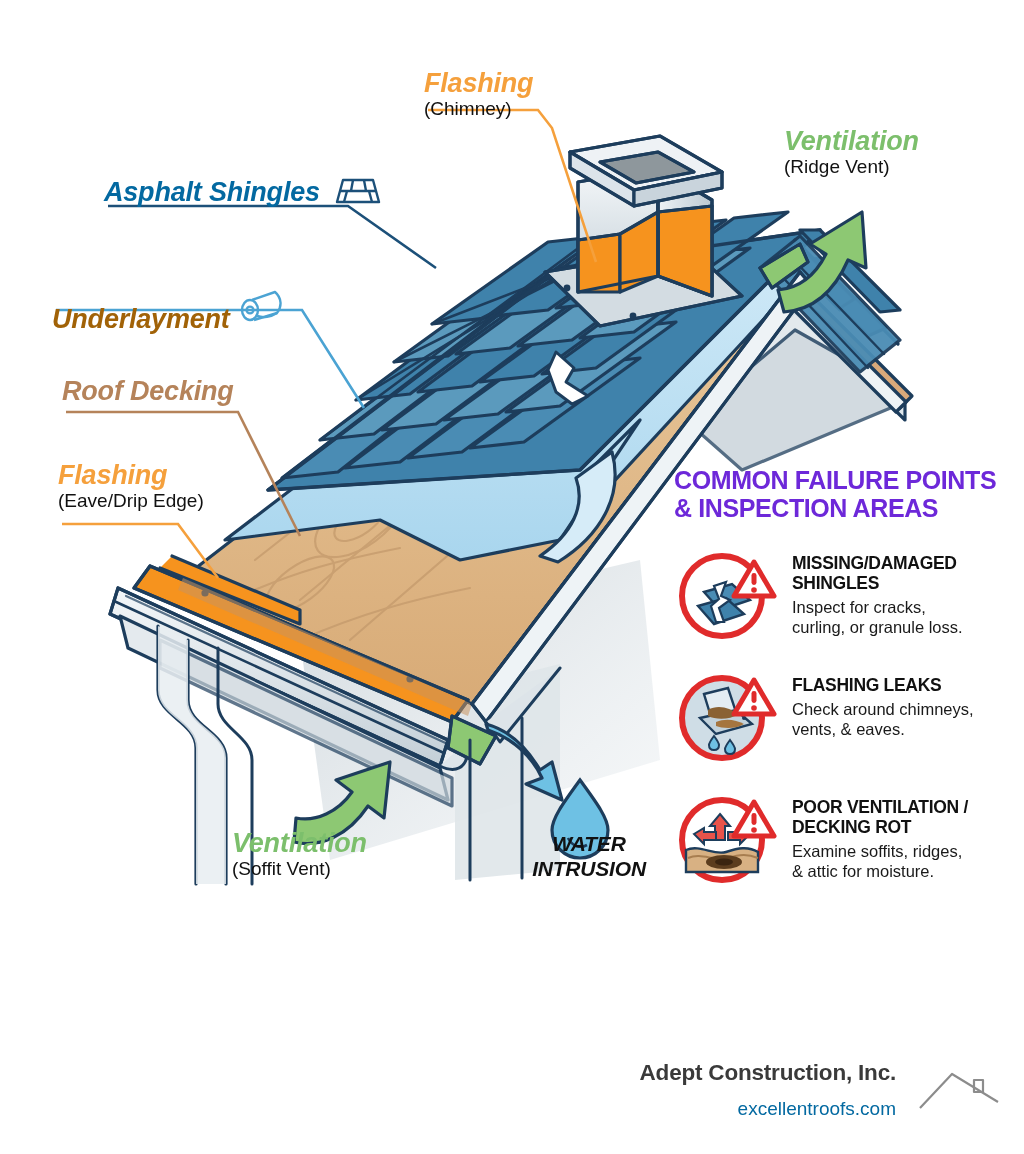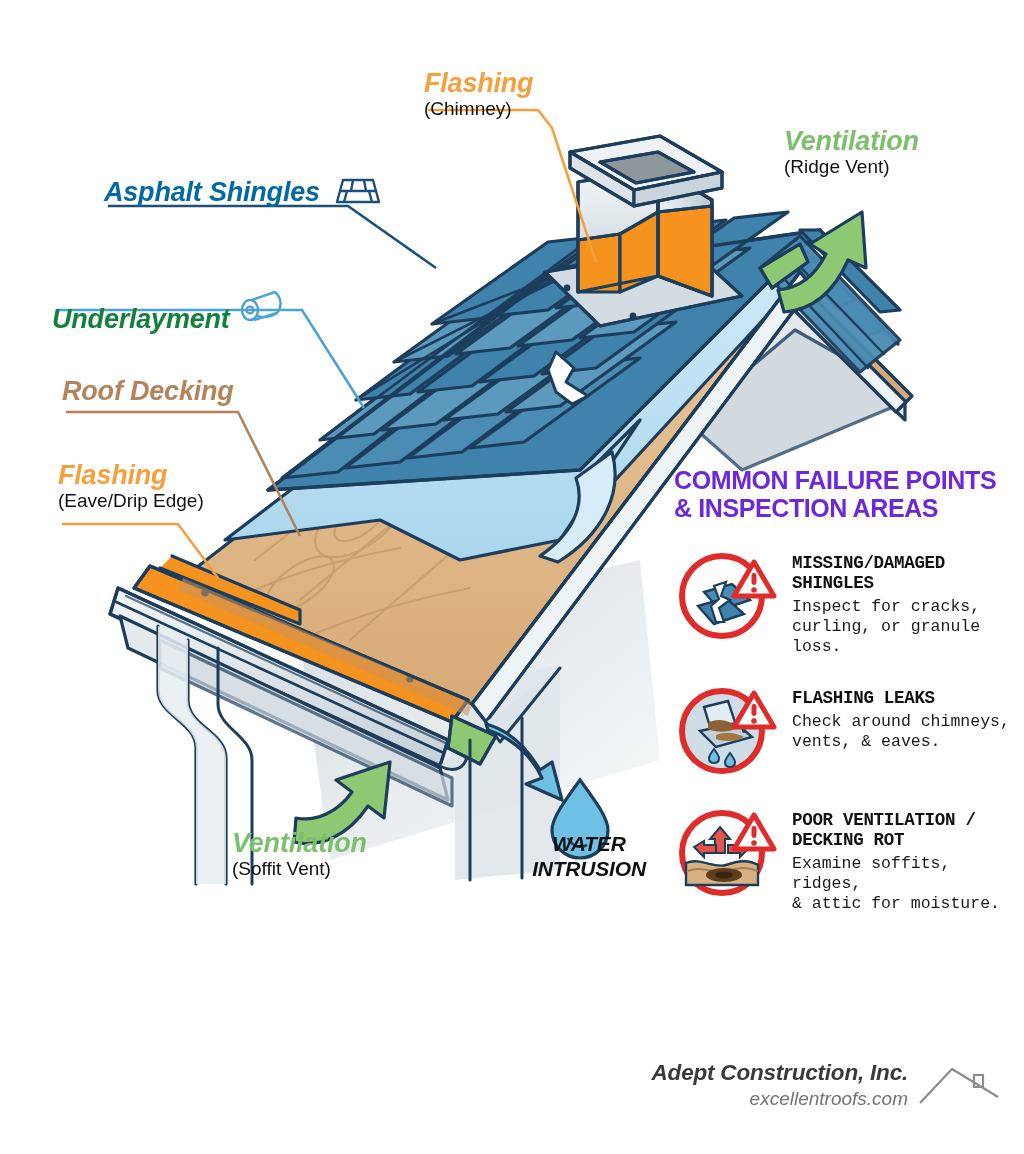--- a/index.html
+++ b/index.html
@@ -9,21 +9,21 @@
   svg.layer{position:absolute;left:0;top:0;width:1024px;height:1154px;}
 
   
   .callout{position:absolute;white-space:nowrap;}
   .callout .main{font-weight:bold;letter-spacing:-.2px;line-height:1.0;font-style:italic;}
   .callout .sub{color:#111;font-size:19px;line-height:1.15;margin-top:1px;}
 
   .c-shingles{left:104px;top:176px;}
   .c-shingles .main{font-size:27px;color:#0369a1;}
   .c-under{left:52px;top:278px;}
-  .c-under .main{font-size:27px;color:#15803d;margin-top:28px;}
+  .c-under .main{font-size:27px;color:#a16207;margin-top:28px;}
   .c-deck{left:62px;top:378px;}
   .c-deck .main{font-size:27px;color:#b5835a;}
   .c-eave{left:58px;top:462px;}
   .c-eave .main{font-size:27px;color:#f5a03c;}
   .c-flashchim{left:424px;top:70px;text-align:left;}
   .c-flashchim .main{font-size:27px;color:#f5a03c;}
   .c-ridge{left:784px;top:128px;}
   .c-ridge .main{font-size:27px;color:#7cbf6c;}
   .c-soffit{left:232px;top:830px;}
   .c-soffit .main{font-size:27px;color:#7cbf6c;}
@@ -31,30 +31,30 @@
   .c-water .main{font-size:21px;color:#111;line-height:1.18;}
 
   .row-ic{display:flex;align-items:center;gap:9px;}
 
   
   #panel{position:absolute;left:674px;top:466px;width:340px;}
   #panel h2{margin:0;font-size:25px;line-height:1.12;color:#6d28d9;
             font-weight:bold;letter-spacing:-.4px;}
   .fitem{display:flex;align-items:flex-start;gap:14px;margin-top:22px;}
   .fitem .ic{flex:0 0 auto;width:104px;height:100px;position:relative;}
-  .fitem .tx{padding-top:10px;font-family:Liberation Mono, monospace;}
+  .fitem .tx{padding-top:10px;}
   .fitem .ttl{font-size:17.5px;font-weight:bold;color:#111;
               line-height:1.14;letter-spacing:-.3px;}
   .fitem .dsc{font-size:16.5px;color:#1a1a1a;line-height:1.22;margin-top:3px;}
 
   
   #footer{position:absolute;right:22px;top:1060px;text-align:right;}
   #footer .co{font-size:22.5px;font-weight:bold;color:#3a3a3a;letter-spacing:-.2px;}
-  #footer .url{font-size:19px;color:#737373;margin-top:2px;}
-  #footer .wrap{display:flex;align-items:center;justify-content:center;gap:8px;font-style:italic;}
+  #footer .url{font-size:19px;color:#0369a1;margin-top:12px;}
+  #footer .wrap{display:flex;align-items:center;justify-content:center;gap:20px;}
 </style>
 </head>
 <body>
 
 <div id="stage">
 
   <svg class="layer" viewBox="0 0 1024 1154">
     <defs>
       <linearGradient id="gMetal" x1="0" y1="0" x2="0" y2="1">
         <stop offset="0" stop-color="#f4f7f9"></stop>

